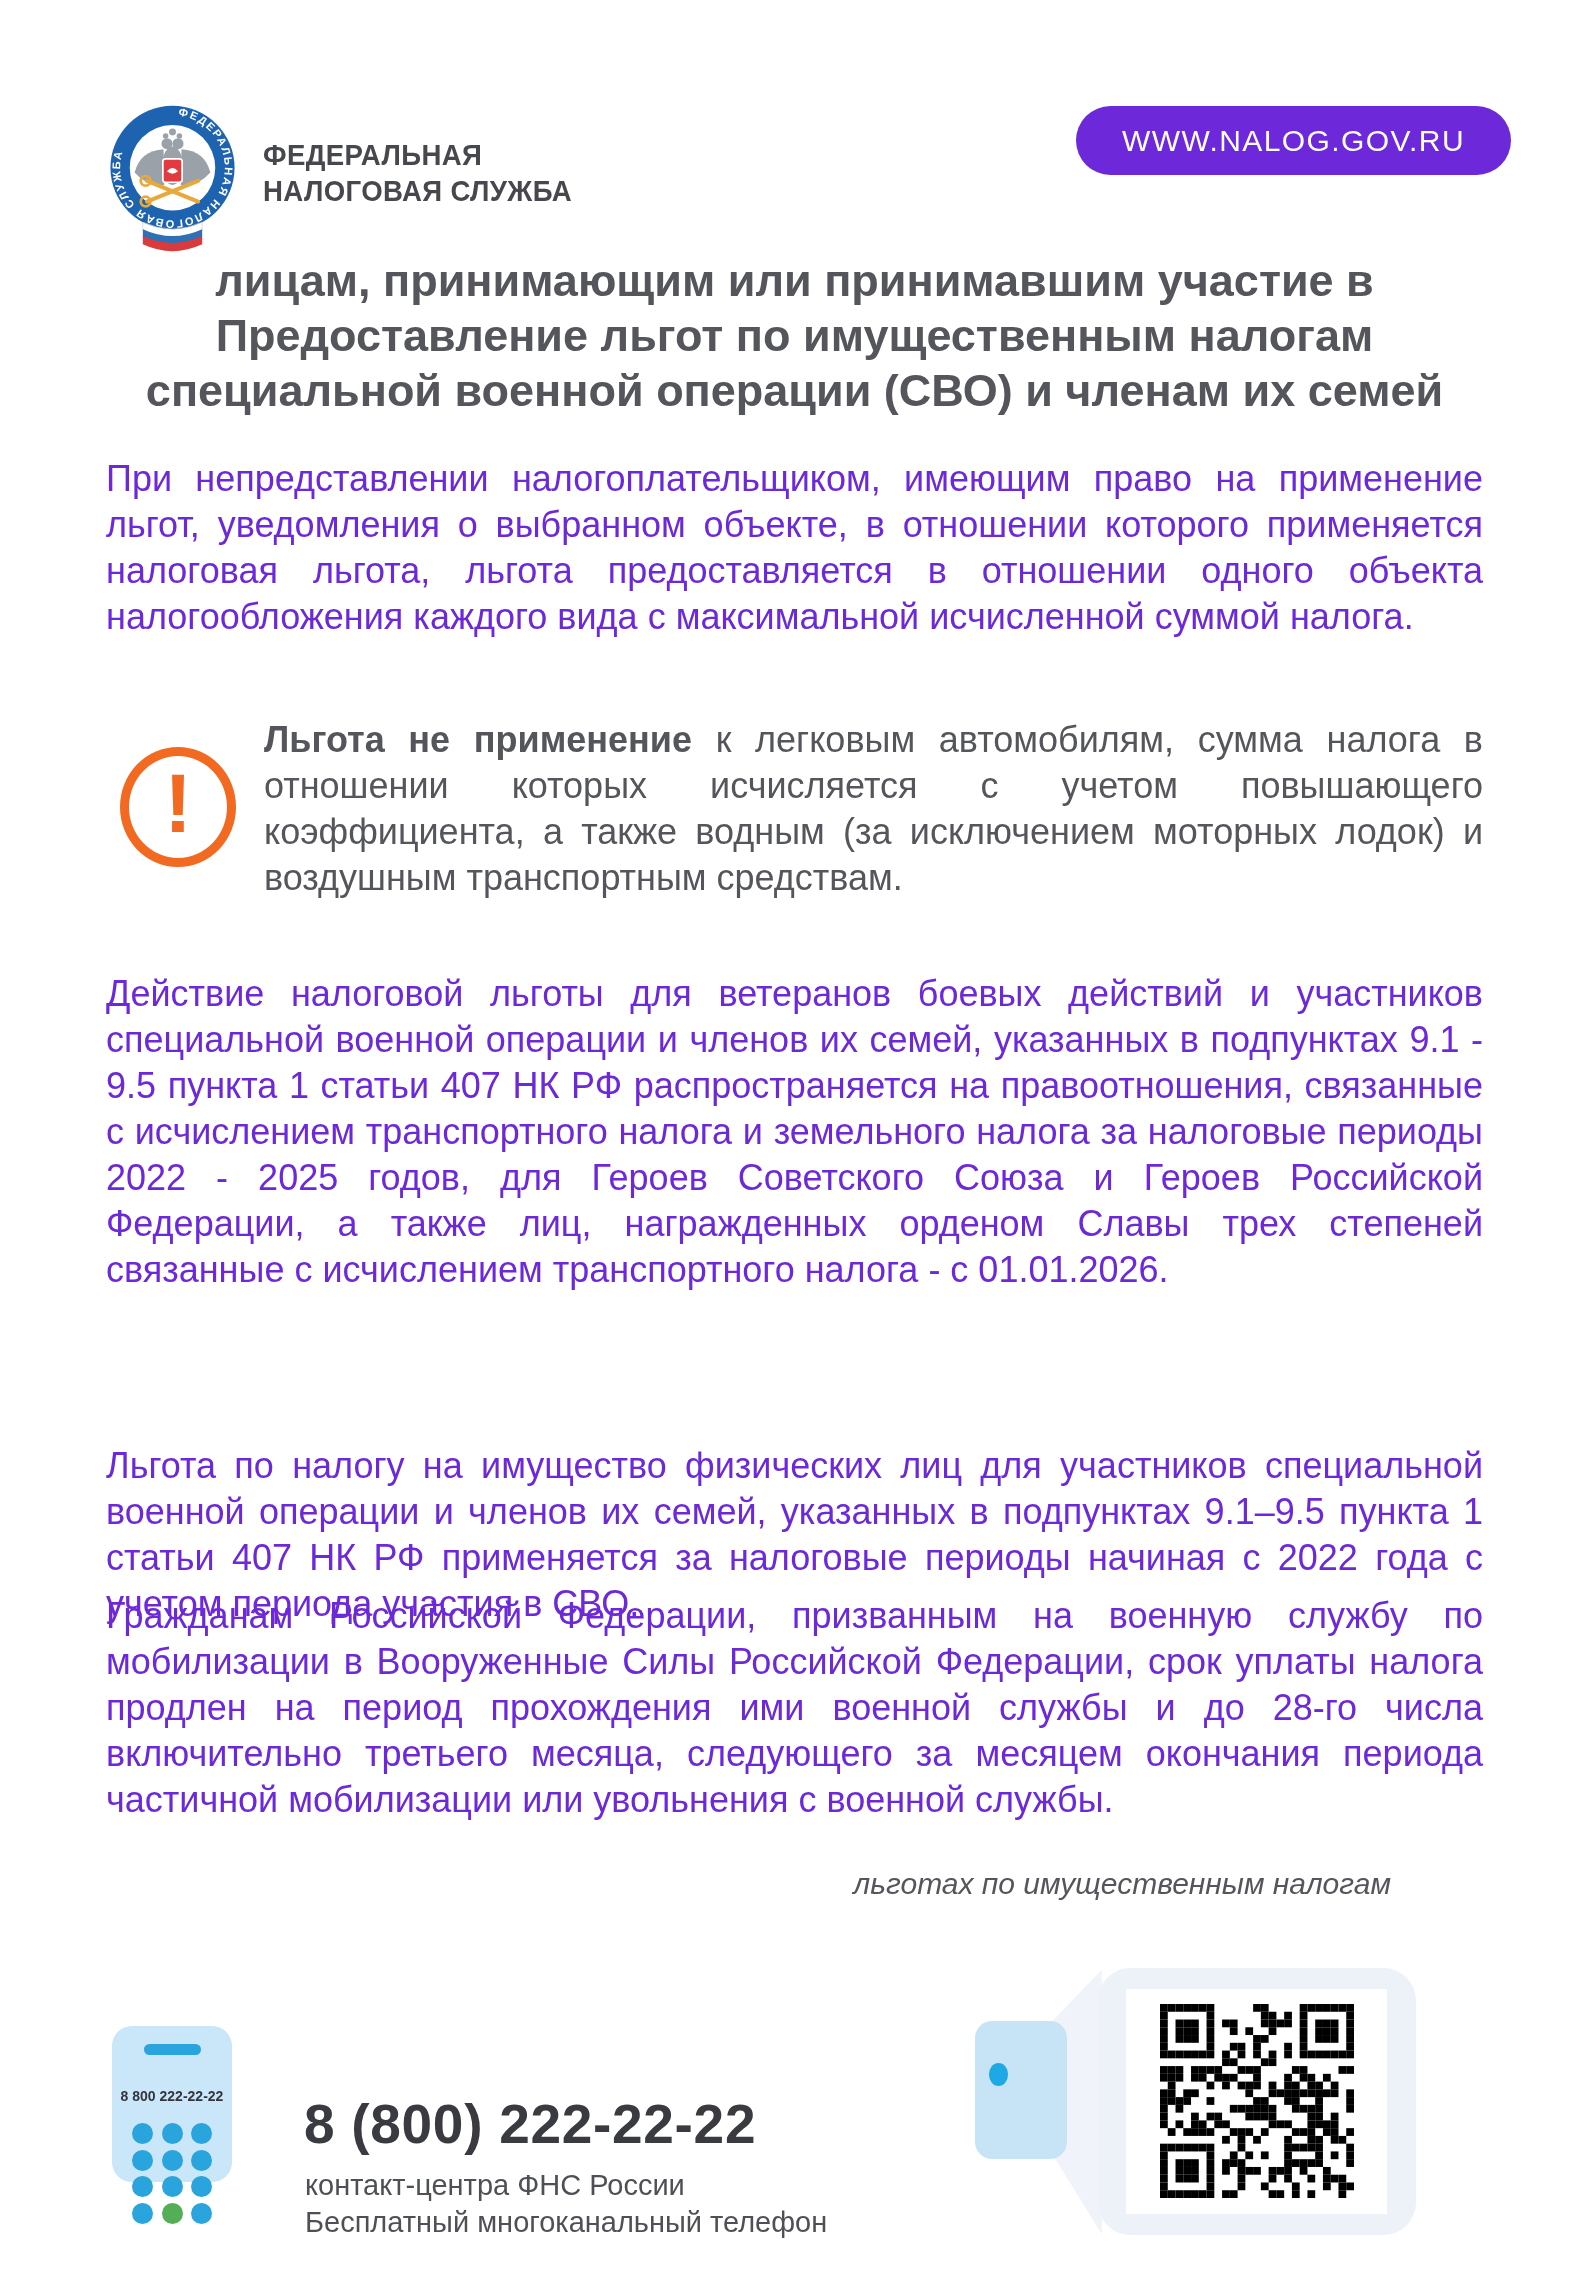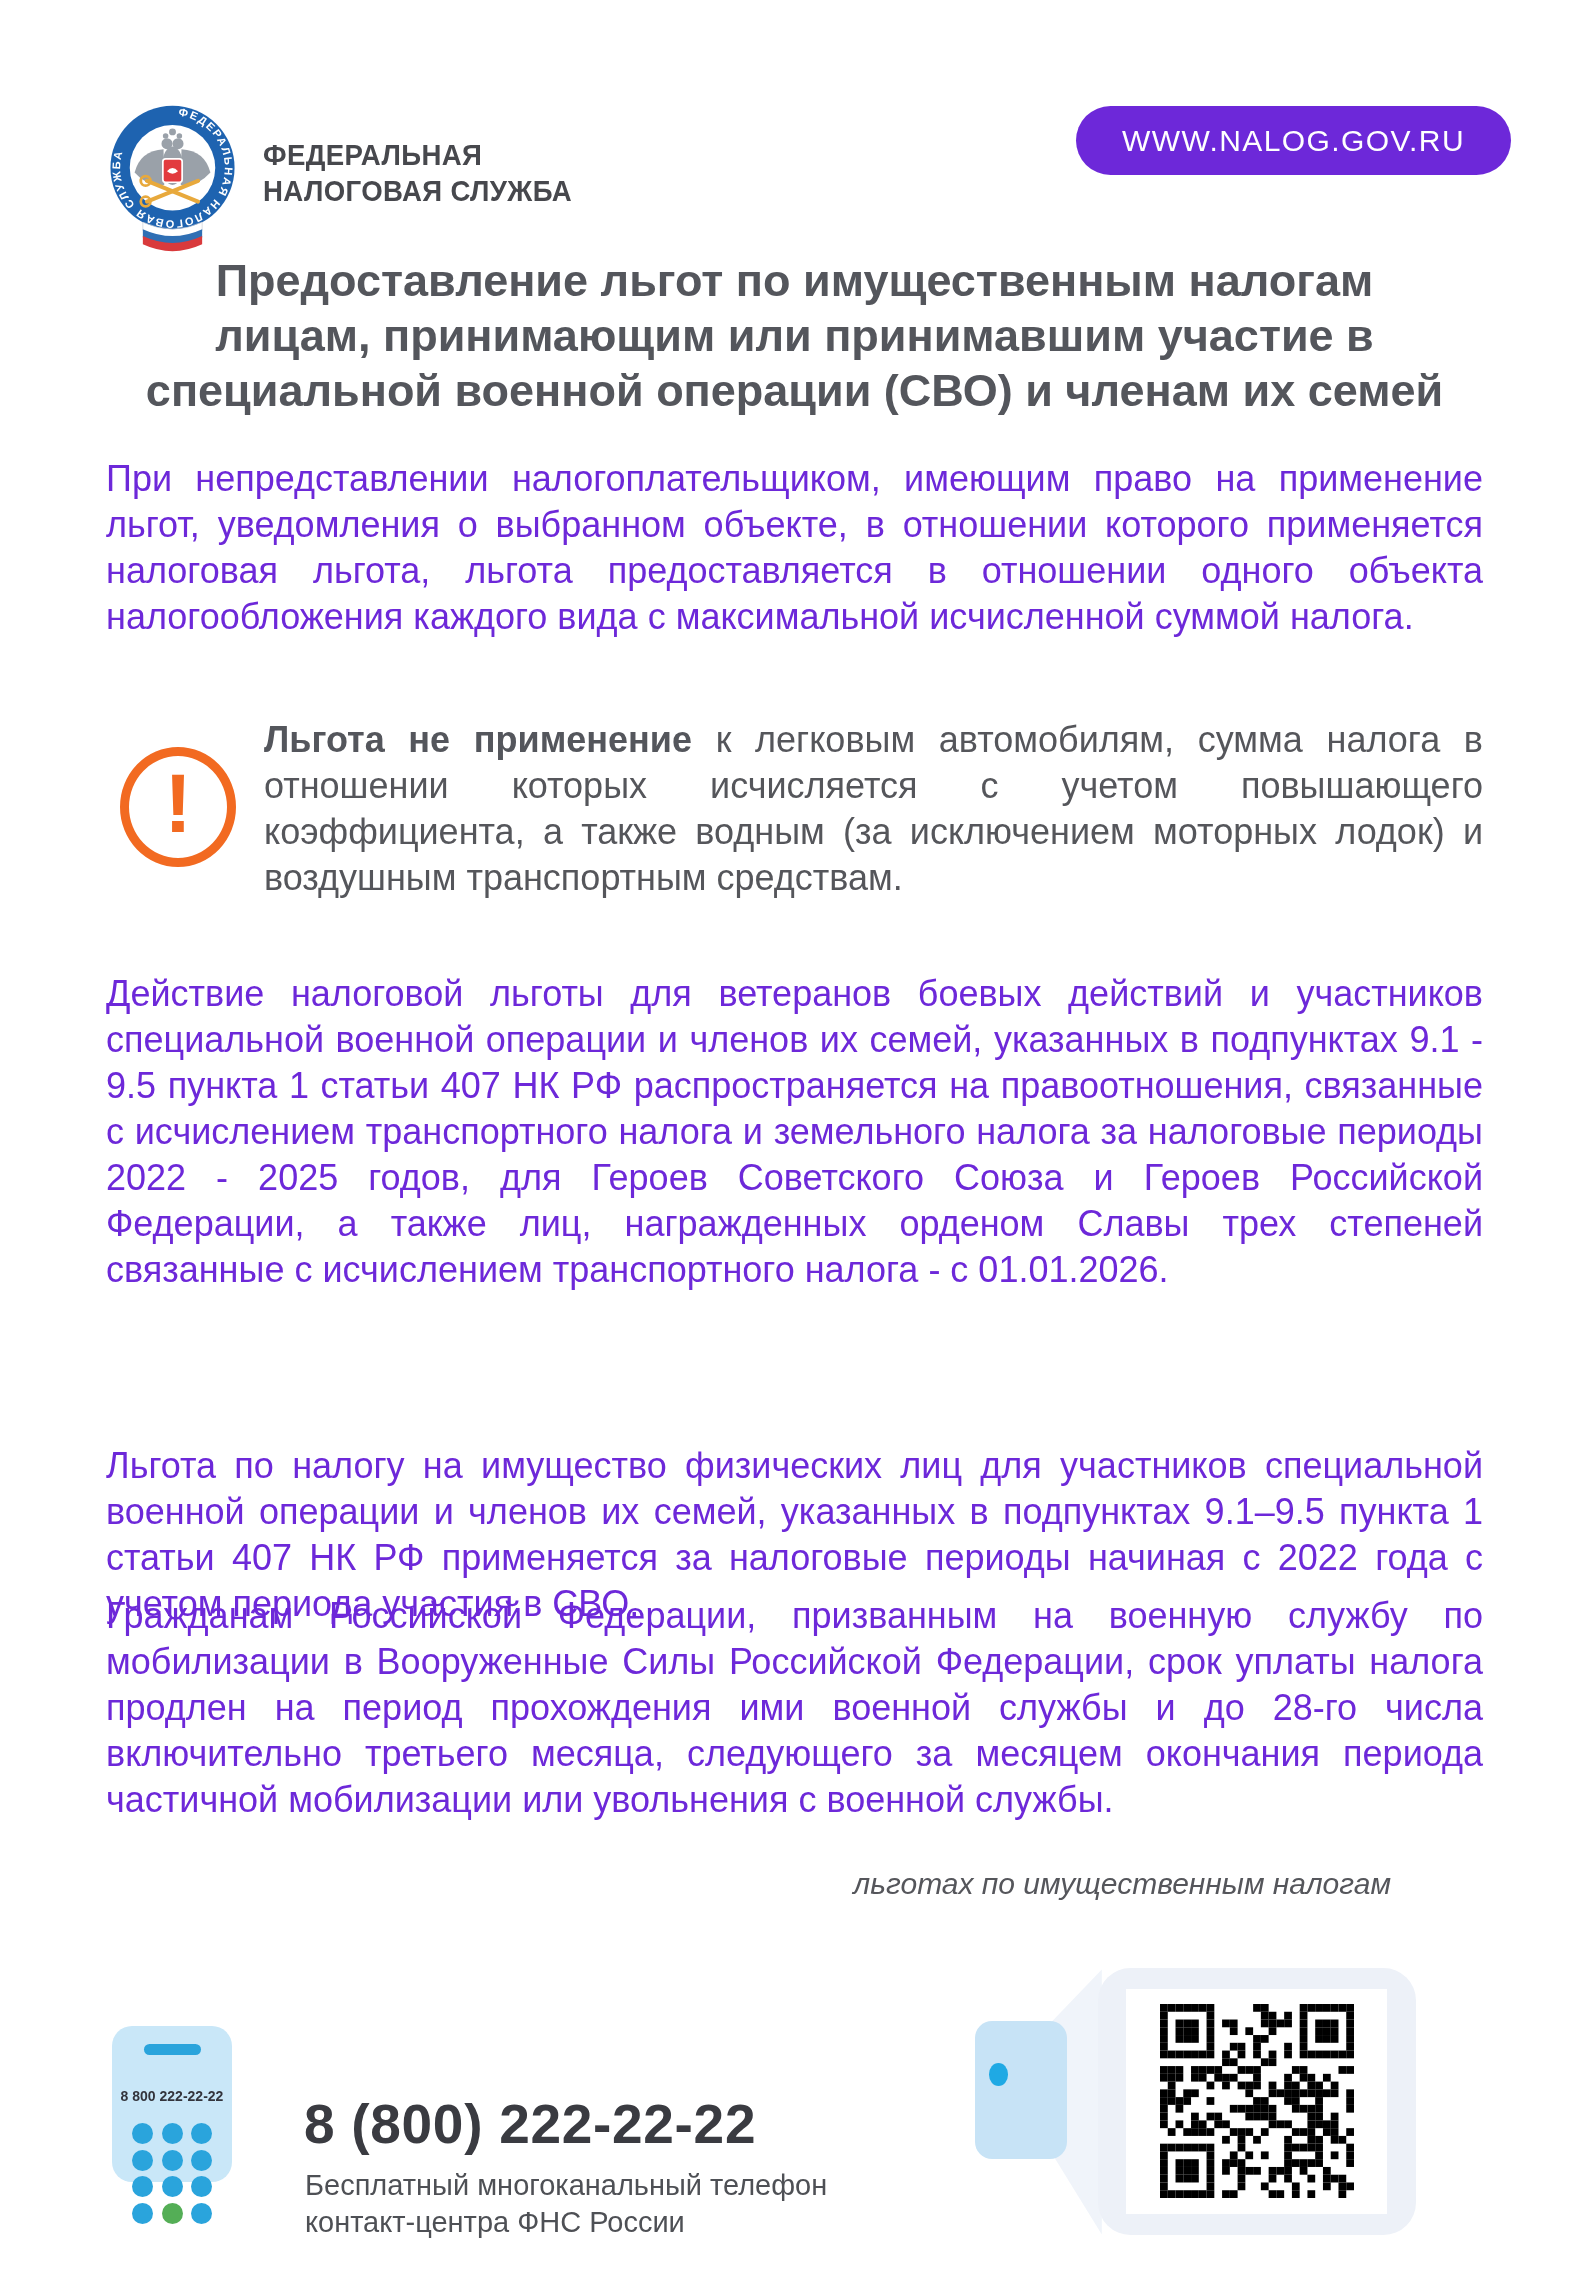--- a/index.html
+++ b/index.html
@@ -138,22 +138,22 @@
 <div class="abs logotype">
   <div>ФЕДЕРАЛЬНАЯ</div>
   <div>НАЛОГОВАЯ СЛУЖБА</div>
 </div>
 
 <div class="abs site-pill">
   <span>WWW.NALOG.GOV.RU</span>
 </div>
 
 <div class="abs title">
+  <div>лицам, принимающим или принимавшим участие в</div>
   <div>Предоставление льгот по имущественным налогам</div>
-  <div>лицам, принимающим или принимавшим участие в</div>
   <div>специальной военной операции (СВО) и членам их семей</div>
 </div>
 
 <div class="abs para p1">При непредставлении налогоплательщиком, имеющим право на применение льгот, уведомления о выбранном объекте, в отношении которого применяется налоговая льгота, льгота предоставляется в отношении одного объекта налогообложения каждого вида с максимальной исчисленной суммой налога.</div>
 
 <div class="abs warn-icon">!</div>
 <div class="abs warn-text">
   <b>Льгота не применение</b><span> к легковым автомобилям, сумма налога в отношении которых исчисляется с учетом повышающего коэффициента, а также водным (за исключением моторных лодок) и воздушным транспортным средствам.</span>
 </div>
 
@@ -179,22 +179,22 @@
     <div class="dot"></div>
     <div class="dot"></div>
     <div class="dot"></div>
     <div class="dot green"></div>
     <div class="dot"></div>
   </div>
 </div>
 
 <div class="abs phone-number">8 (800) 222-22-22</div>
 <div class="abs phone-desc">
+  <div>контакт-центра ФНС России</div>
   <div>Бесплатный многоканальный телефон</div>
-  <div>контакт-центра ФНС России</div>
 </div>
 
 <svg class="abs beam" width="141" height="268" viewBox="0 0 200 380">
   <polygon points="19,149 160,2 160,378" fill="#F0F4FA"></polygon>
 </svg>
 <div class="abs qr-container"></div>
 <div class="abs qr-panel">
   <div><svg width="194" height="194" viewBox="0 0 275 275">
         <rect x="0" y="0" width="11" height="11" fill="#000000"></rect>
         <rect x="11" y="0" width="11" height="11" fill="#000000"></rect>

